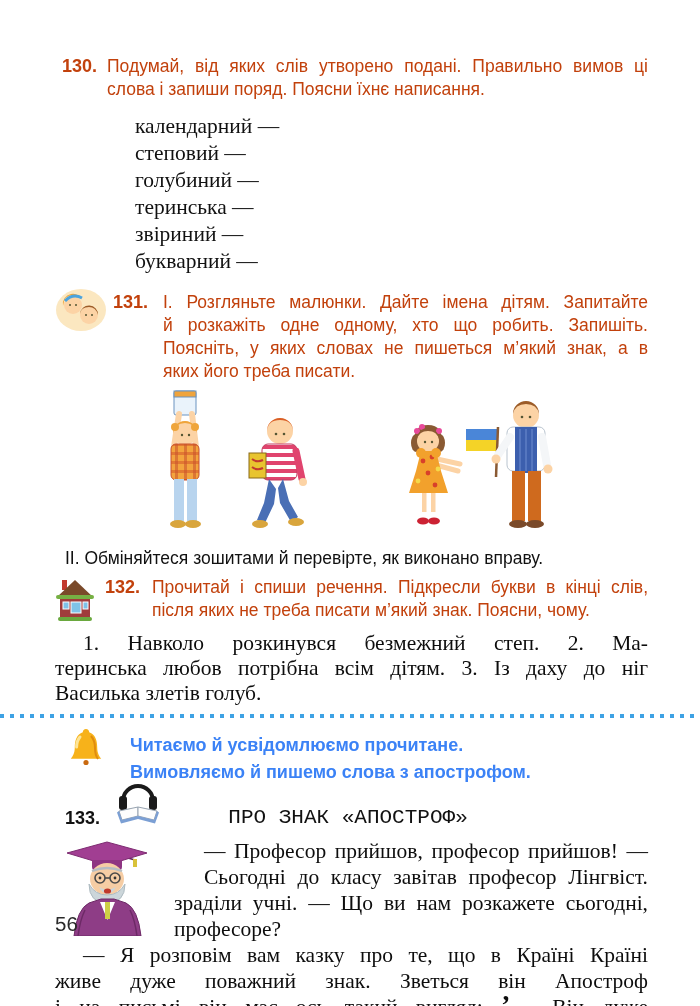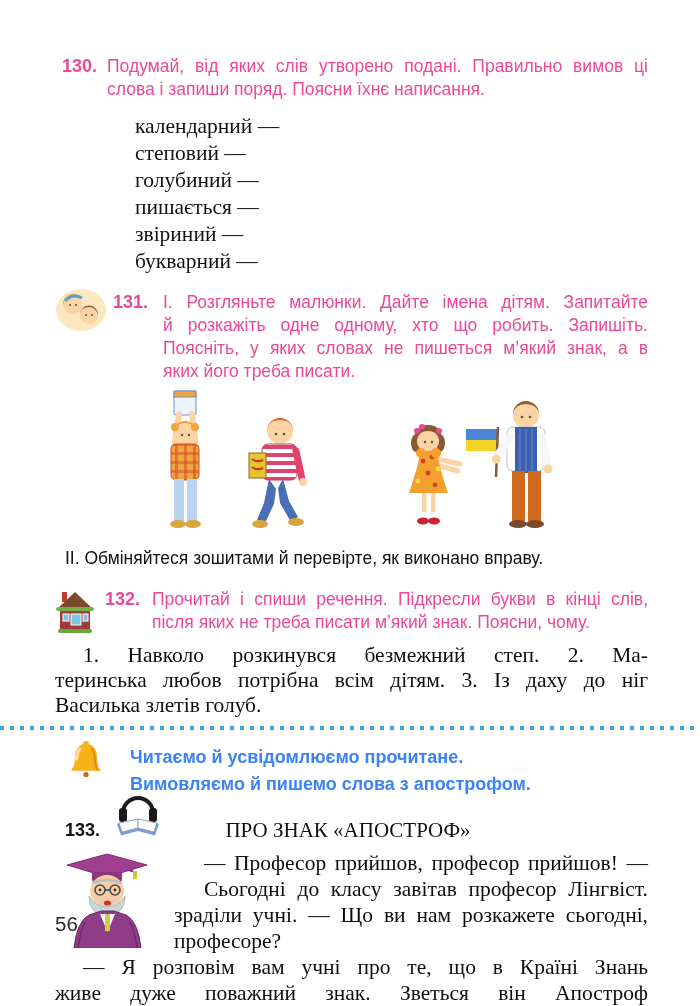--- a/index.html
+++ b/index.html
@@ -4,57 +4,57 @@
 <style>
   html, body { margin: 0; padding: 0; background: #ffffff; }
   body {
     width: 700px; height: 1006px; overflow: hidden; position: relative;
     font-family: "Liberation Sans", sans-serif; color: #111;
   }
   .page { box-sizing: border-box; width: 700px; height: 1006px;
           padding: 55px 52px 0 55px; position: relative; }
 
   
-  .ex { position: relative; font-size: 17.5px; line-height: 23px; color: #ec4899; }
+  .ex { position: relative; font-size: 17.5px; line-height: 23px; color: #c2410c; }
   .ex .num { position: absolute; left: 0; top: 0; font-weight: bold; font-size: 18px; }
   .sline { text-align: left; }
   .jl { text-align: justify; text-align-last: justify; }
 
   #ex130 { margin-left: 7px; padding-left: 45px; }
 
   .words { display: flex; margin: 12px 0 0 80px;
            font-family: "Liberation Serif", serif; font-size: 21.5px; line-height: 27px; flex-direction: column; }
   .wcol1 { width: 280px; }
 
   #ex131 { margin-top: 16px; margin-left: 58px; padding-left: 50px; }
   .icon-children { position: absolute; left: -58px; top: -4px; }
 
   .scene { margin: 6px 0 0 75px; width: 460px; height: 148px; }
 
   .part2 { margin: 10px 0 0 10px; font-size: 17.5px; line-height: 23px; }
 
-  #ex132 { margin-top: 18px; margin-left: 50px; padding-left: 47px; }
+  #ex132 { margin-top: 6px; margin-left: 50px; padding-left: 47px; }
   .icon-house { position: absolute; left: -50px; top: 0px; }
 
   .sentences { margin-top: 9px; font-family: "Liberation Serif", serif;
                font-size: 21.5px; line-height: 25px; color: #0d0d0d; }
   .sentences .ind { text-indent: 28px; }
 
   .divider { margin: 8px -52px 0 -55px; height: 4px;
              background: repeating-linear-gradient(to right, #3ea2e4 0 4px, transparent 4px 10px); }
 
   .section-head { position: relative; margin-top: 4px; padding: 10px 0 0 75px;
                   font-weight: bold; font-size: 18px; line-height: 27px; color: #3b82f6; }
   .icon-bell { position: absolute; left: 14px; top: 4px; }
 
   .ex133-row { margin-top: 6px; display: flex; align-items: flex-end; height: 38px; }
   .ex133-num { margin-left: 10px; font-weight: bold; font-size: 18px; line-height: 24px; }
   .icon-phones { margin-left: 10px; position: relative; top: -2px; }
   .ex133-title { flex: 1; text-align: center; padding-right: 118px;
-                 font-family: Liberation Serif, serif; font-size: 21px; line-height: 24px; }
+                 font-family: Liberation Mono, monospace; font-size: 21px; line-height: 24px; }
 
   .story { margin-top: 8px; font-family: "Liberation Serif", serif;
            font-size: 21.5px; line-height: 26px; color: #0d0d0d; }
   .prof { float: left; width: 105px; height: 96px; margin: 2px 14px 0 0; }
   .story .ind30 { text-indent: 30px; }
   .story .ind28 { text-indent: 28px; }
   .apostrophe-mark { font-weight: bold; font-size: 27px; line-height: 0; }
   .clear { clear: both; }
 
   .page-number { position: absolute; left: 55px; top: 912px;
@@ -71,21 +71,21 @@
     <div class="sline">слова і запиши поряд. Поясни їхнє написання.</div>
   </div>
 
   <div class="words">
     <div class="wcol1">
       <div>календарний —</div>
       <div>степовий —</div>
       <div>голубиний —</div>
     </div>
     <div>
-      <div>пишається —</div>
+      <div>теринська —</div>
       <div>звіриний —</div>
       <div>букварний —</div>
     </div>
   </div>
 
   <div class="ex" id="ex131">
     <span class="icon-children">
       <svg width="52" height="46" viewBox="0 0 52 46">
         <ellipse cx="26" cy="23" rx="25" ry="21" fill="#fbe7c0"></ellipse>
         <path d="M8,19 a10,10 0 0 1 20,-4 q-2,-7 -10,-7 q-9,0 -10,11z" fill="#efa53b"></path>
@@ -284,21 +284,21 @@
         <path d="M19,96 q3,-27 15,-33 l12,-4 h13 l12,4 q12,6 15,33z" fill="#8e3d86" stroke="#6d2a66"></path>
         <path d="M30,70 q-5,10 -7,26 M75,70 q5,10 7,26" stroke="#6d2a66" stroke-width="1.5" fill="none"></path>
         <polygon points="45,62 60,62 52.5,80" fill="#fff"></polygon>
         <rect x="50" y="62" width="5" height="17" fill="#cdd046"></rect>
       </svg>
     </span>
     <div class="ind30 jl">— Професор прийшов, професор прийшов! —</div>
     <div class="ind30 jl">Сьогодні до класу завітав професор Лінгвіст.</div>
     <div class="jl">зраділи учні. — Що ви нам розкажете сьогодні,</div>
     <div>професоре?</div>
-    <div class="ind28 jl">— Я розповім вам учні про те, що в Країні Знань</div>
+    <div class="ind28 jl">— Я розповім вам казку про те, що в Країні Країні</div>
     <div class="jl">живе дуже поважний знак. Зветься він Апостроф</div>
     <div class="jl"><span>і на письмі він має ось такий вигляд: </span><span class="apostrophe-mark">’</span><span> . Він дуже</span></div>
     <div>пишається собою.</div>
     <div class="clear"></div>
   </div>
 
   <div class="page-number">56</div>
 
 </div>
 

